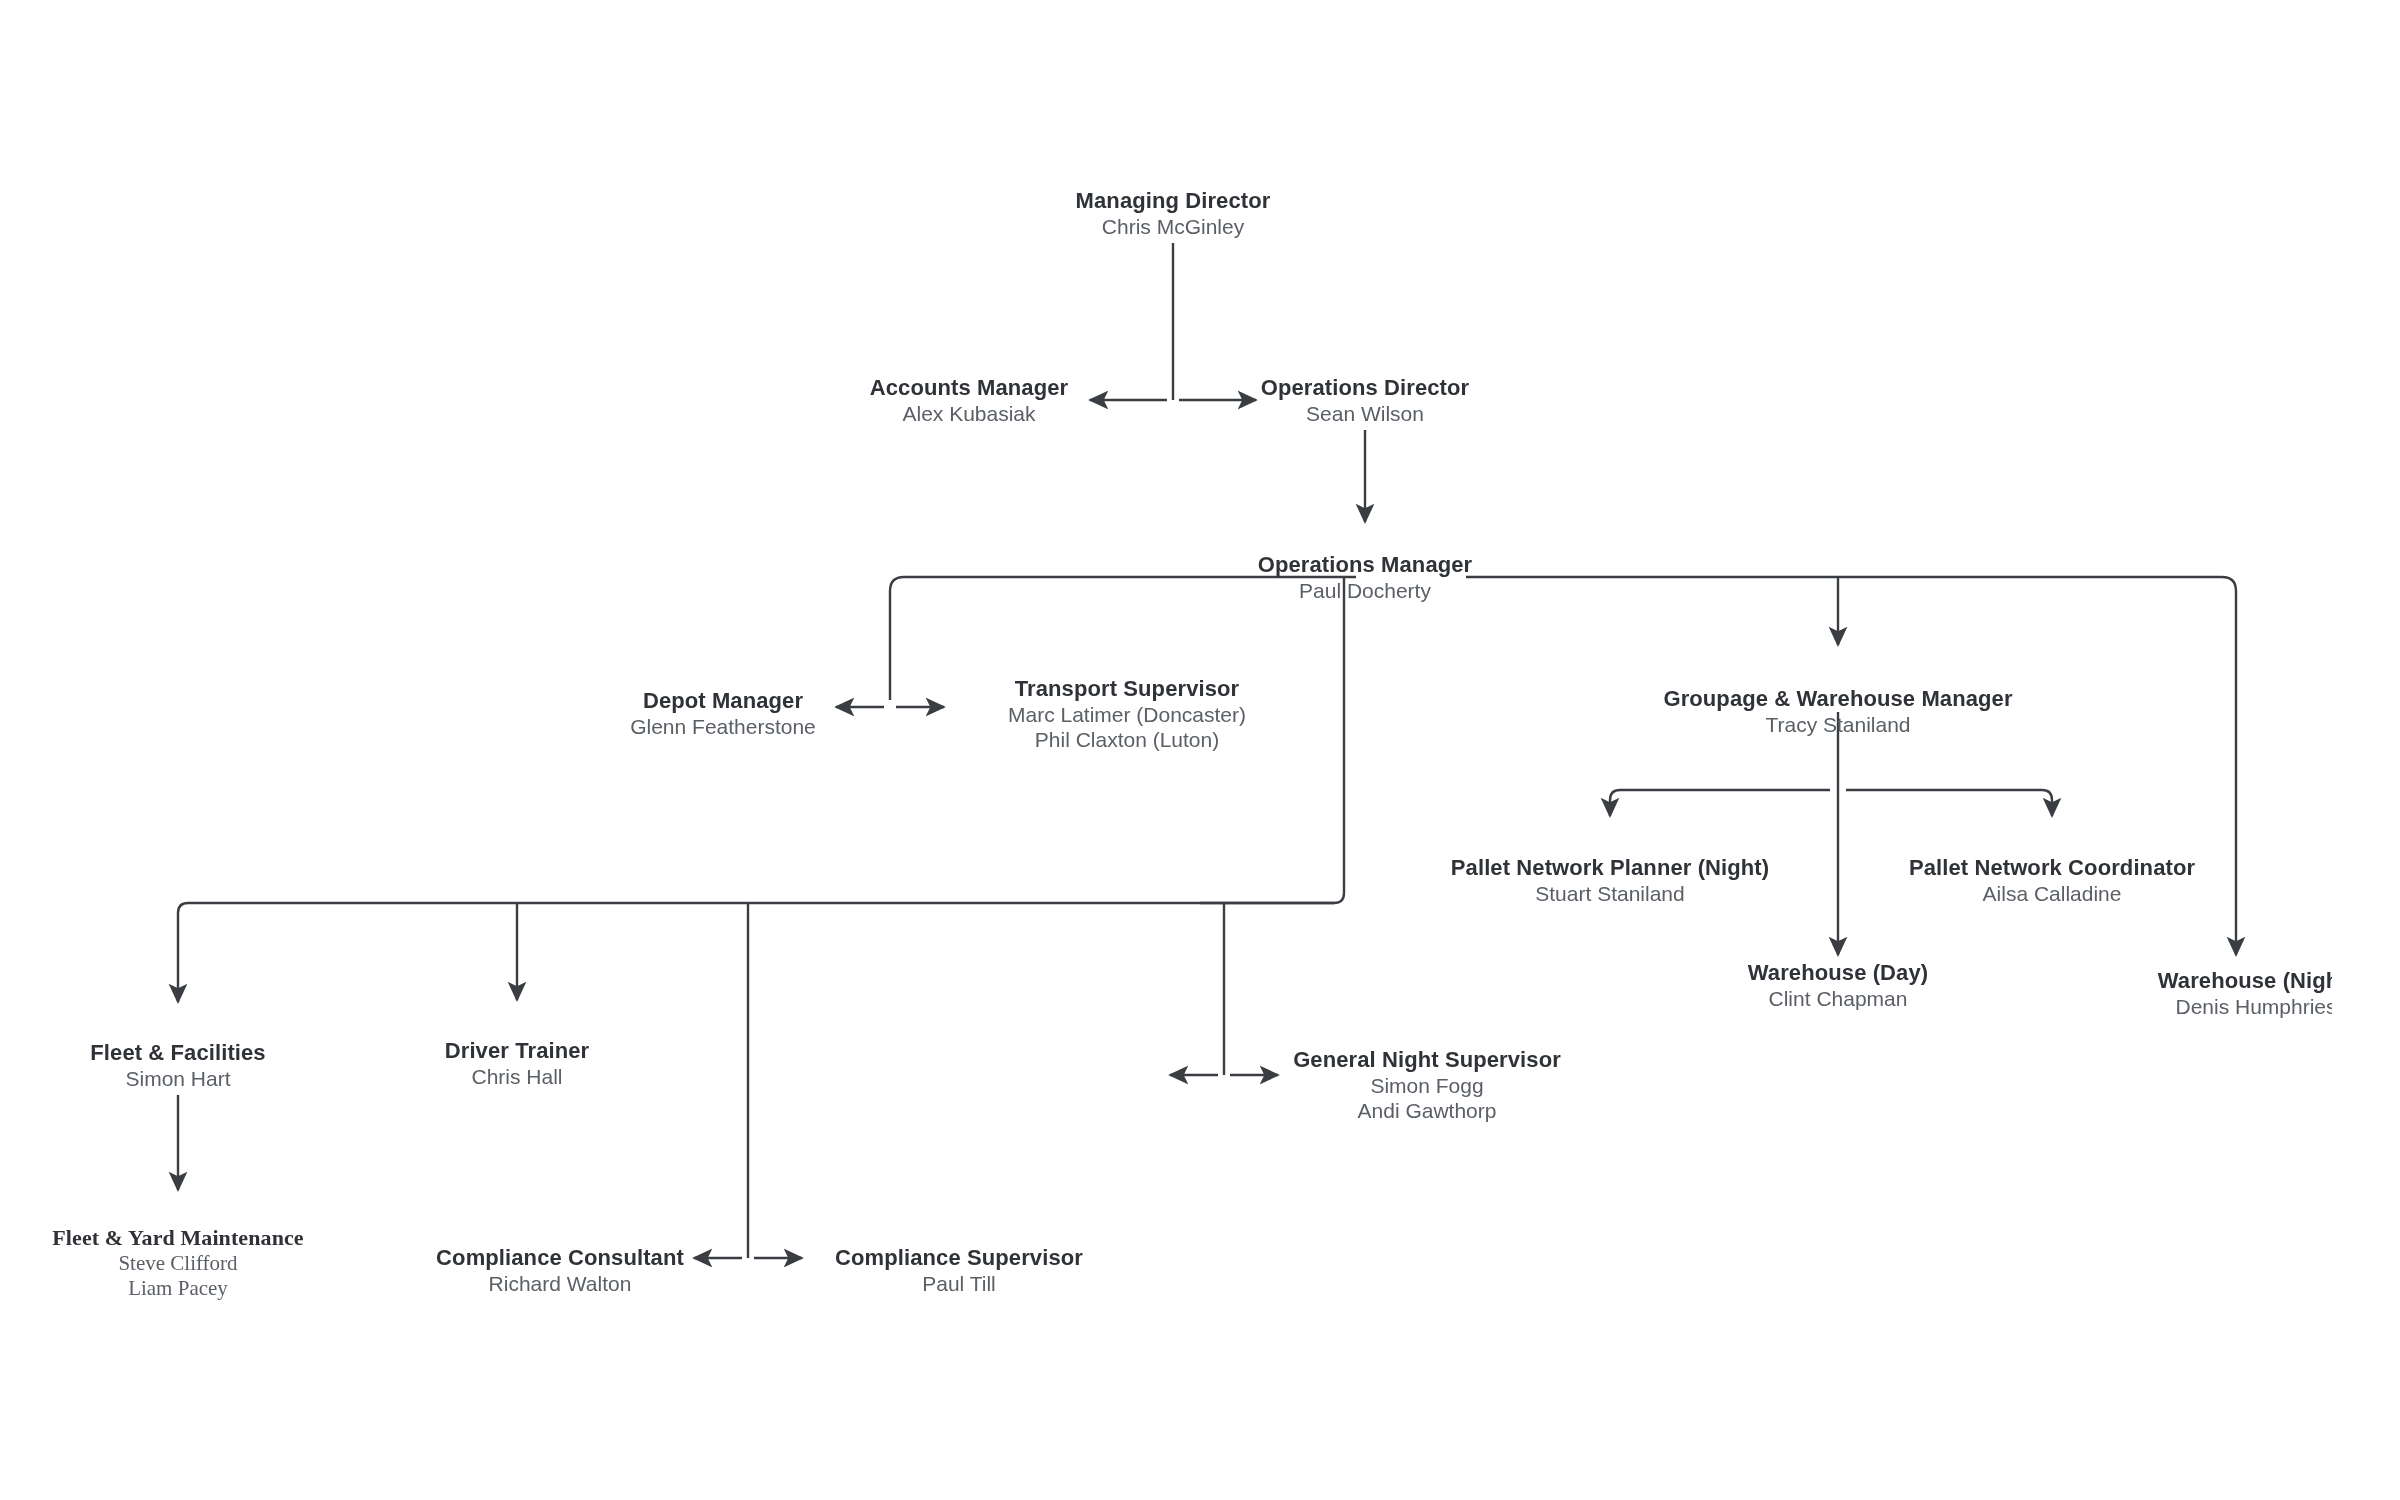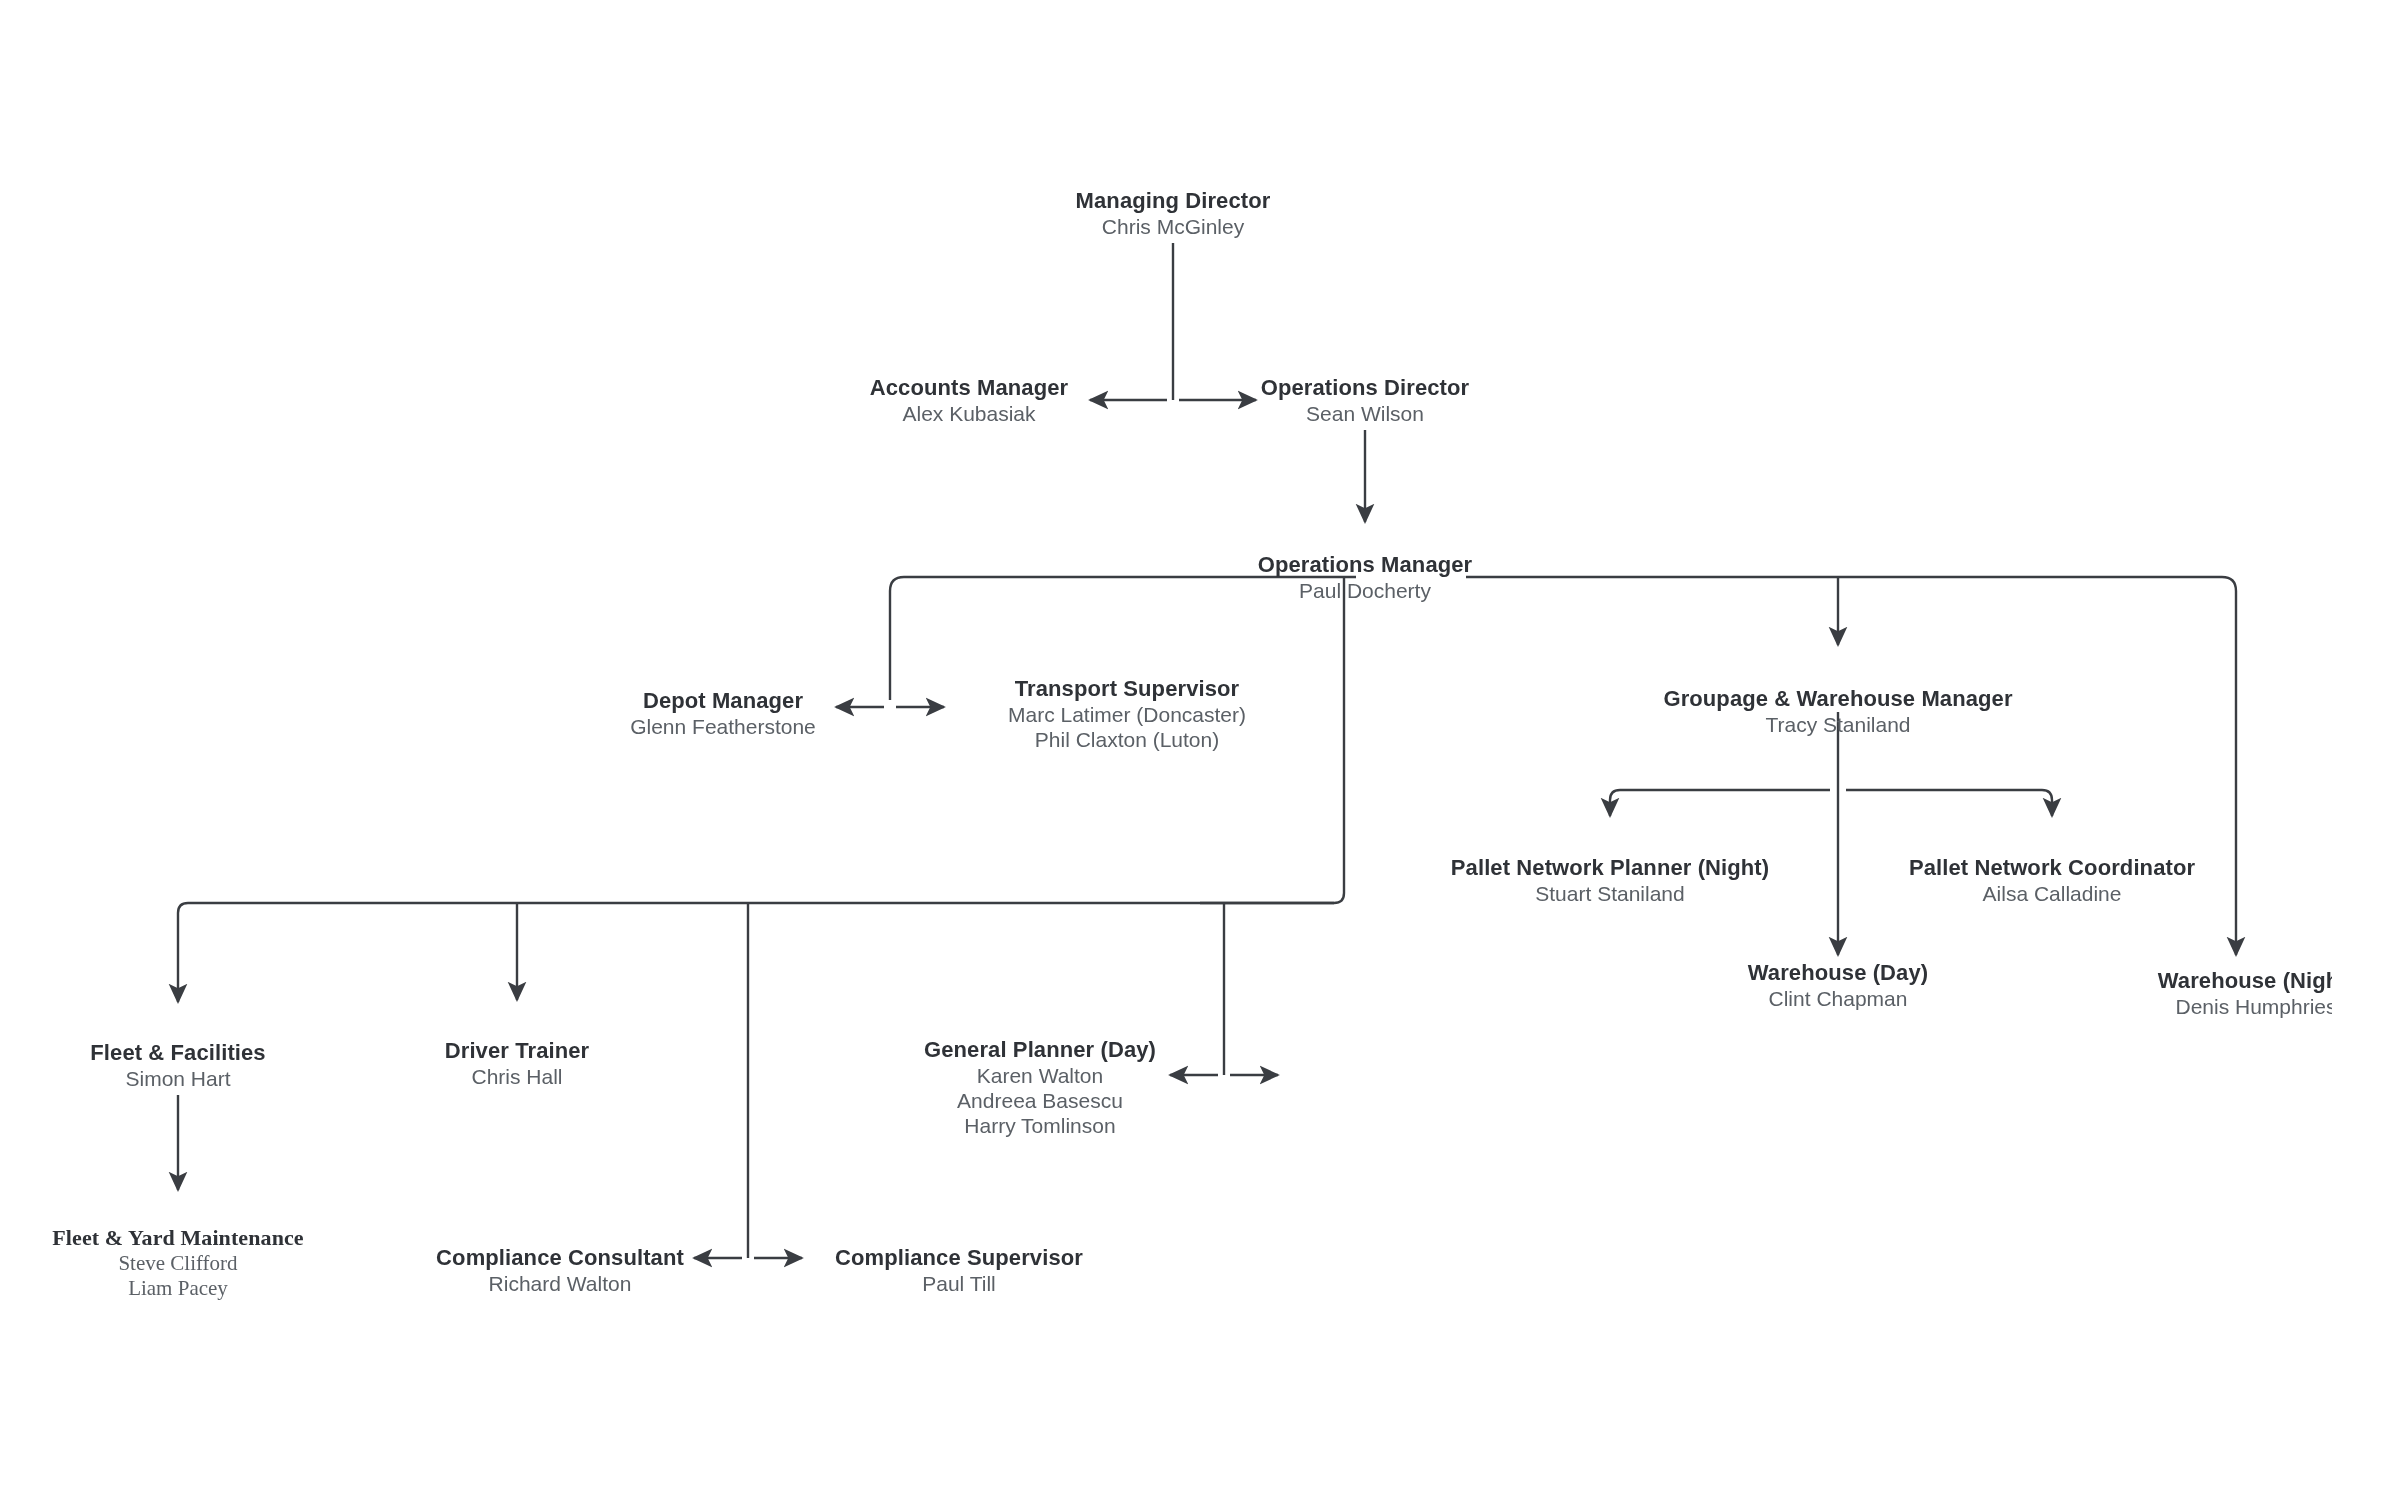--- a/index.html
+++ b/index.html
@@ -158,27 +158,26 @@
   <div class="node" style="left:178px; top:1040px;">
     <div class="title">Fleet &amp; Facilities</div>
     <div class="person">Simon Hart</div>
   </div>
 
   <div class="node" style="left:517px; top:1038px;">
     <div class="title">Driver Trainer</div>
     <div class="person">Chris Hall</div>
   </div>
 
-  <div class="node" style="left:1040px; top:1037px;">
-    <div class="title">General Planner (Day)</div>
-    <div class="person">Karen Walton</div>
-    <div class="person">Andreea Basescu</div>
-    <div class="person">Harry Tomlinson</div>
+
+  <div class="node" style="left:1427px; top:1047px;">
+    <div class="title">General Night Supervisor</div>
+    <div class="person">Simon Fogg</div>
+    <div class="person">Andi Gawthorp</div>
   </div>
-
 
   <div class="node" style="left:178px; top:1225px;font-family:Liberation Serif, serif;">
     <div class="title">Fleet &amp; Yard Maintenance</div>
     <div class="person">Steve Clifford</div>
     <div class="person">Liam Pacey</div>
   </div>
 
   <div class="node" style="left:560px; top:1245px;">
     <div class="title">Compliance Consultant</div>
     <div class="person">Richard Walton</div>

